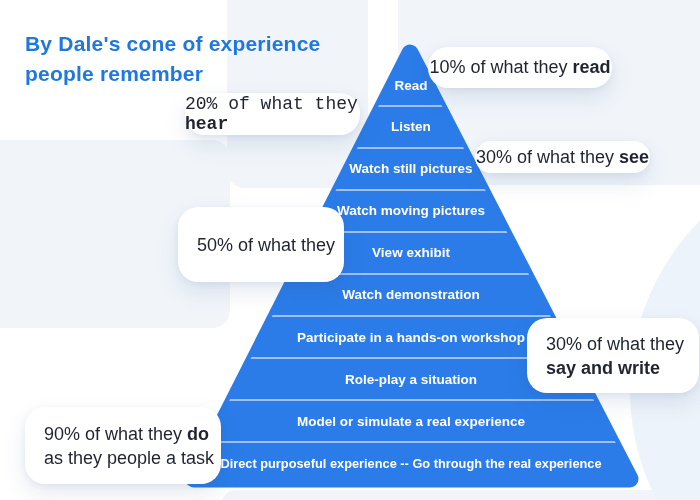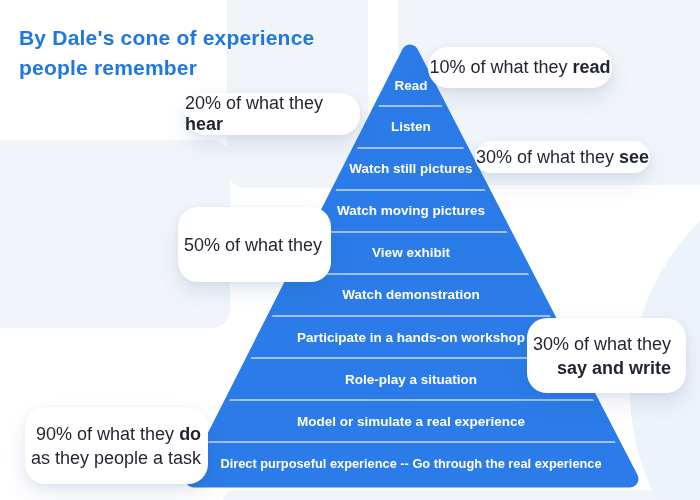--- a/index.html
+++ b/index.html
@@ -35,41 +35,41 @@
   .divider{stroke:var(--divider);stroke-width:1.8;}
   .row-label{fill:var(--row-text);font-weight:700;font-size:13.5px;font-family:"Liberation Sans",sans-serif;}
   .row-label.small{font-size:12.8px;}
   
   .callout{
     position:absolute;z-index:2;background:#ffffff;border-radius:20px;
     box-shadow:0 10px 22px rgba(50,80,140,0.12),0 2px 6px rgba(50,80,140,0.07);
     color:var(--callout-text);font-size:18px;display:flex;align-items:center;
   }
   .callout.one-line{justify-content:center;}
-  .callout.two-line{padding-left:6px;line-height:24px;text-align:right;}
+  .callout.two-line{padding-left:19px;line-height:24px;}
   .callout b{font-weight:700;}
   .c-read{left:428px;top:47px;width:184px;height:41px;}
-  .c-hear{left:185px;top:93px;width:175px;height:42px;}
+  .c-hear{left:185px;top:93px;width:175px;height:42px;font-family:Liberation Mono, monospace;}
   .c-see{left:475px;top:141px;width:175px;height:32px;}
   .c-see-hear{left:178px;top:207px;width:147px;height:75px;}
   .c-say-write{left:527px;top:318px;width:153px;height:75px;}
   .c-do{left:25px;top:407px;width:177px;height:77px;}
 </style>
 </head>
 <body>
 
 <div class="canvas">
 
   <div class="bg-shape tile-tr1"></div>
   <div class="bg-shape tile-tr2"></div>
   <div class="bg-shape tile-left"></div>
   <div class="bg-shape tile-bottom"></div>
   <div class="bg-shape bg-circle"></div>
 
-  <h1 class="title" style="margin:0;">
+  <h1 class="title" style="margin:6px;">
     <span>By Dale's cone of experience</span>
     <span>people remember</span>
   </h1>
 
   <svg class="pyramid-svg" width="700" height="500" viewBox="0 0 700 500">
     <defs>
       <clipPath id="pyr-clip">
         <path d="M410 44 L185 488 L639 488 Z"></path>
       </clipPath>
     </defs>

